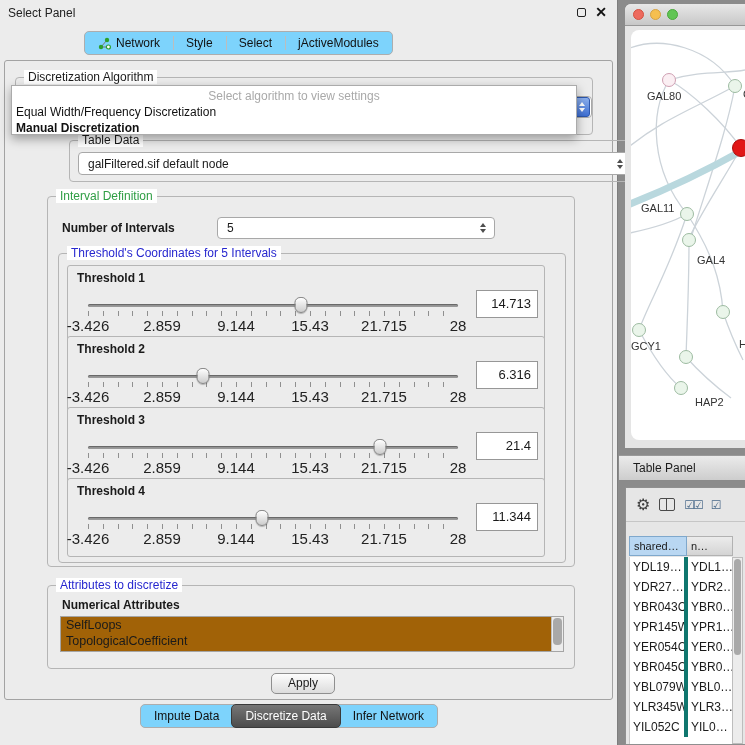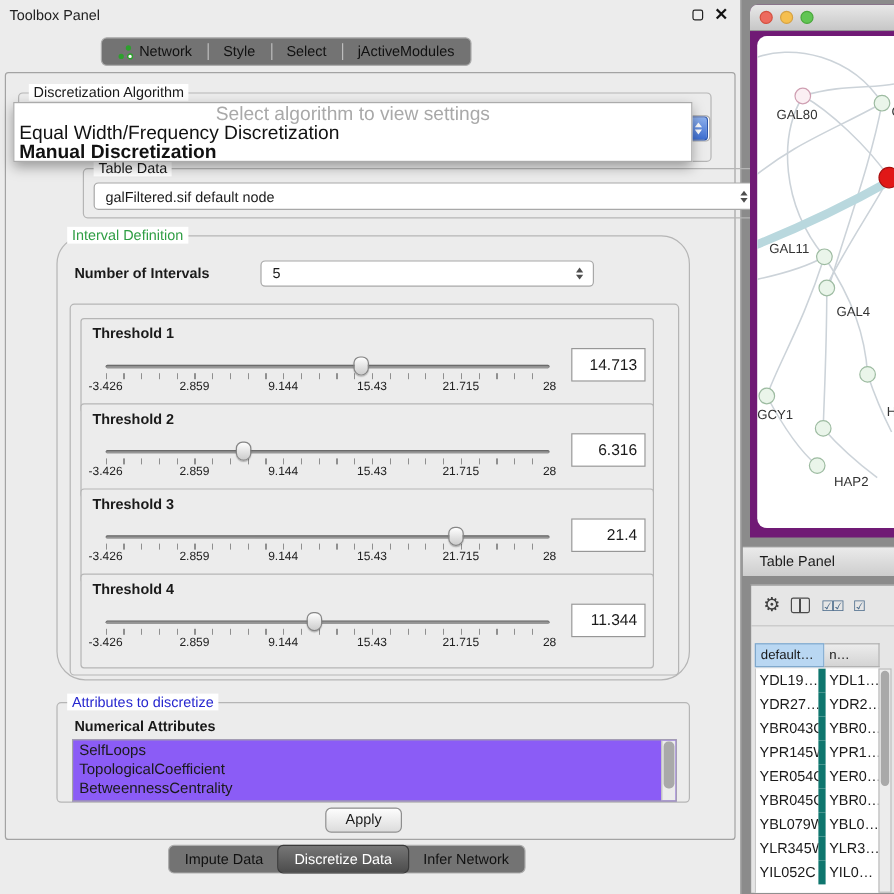--- a/index.html
+++ b/index.html
@@ -7,21 +7,21 @@
   body{position:relative;font-family:"Liberation Sans",sans-serif;background:#8b8b8b;overflow:hidden;color:#1a1a1a;}
 
   
   .ctrl{position:absolute;left:0;top:0;width:618px;height:745px;background:#ececec;border-right:1px solid #7d7d7d;}
   .titlebar{position:relative;height:26px;}
   .cp-title{position:absolute;left:8px;top:6px;font-size:12px;color:#222;}
   .win-btns{position:absolute;right:10px;top:7px;display:flex;gap:9px;align-items:center;}
   .sq{width:9px;height:9px;border:1.5px solid #222;border-radius:2px;display:inline-block;}
   .wx{font-size:14px;font-weight:bold;color:#111;line-height:10px;}
 
-  .tabstrip{position:absolute;display:flex;align-items:stretch;border:1px solid #adadad;border-radius:5px;background:#737373;height:24px;font-size:12px;}
+  .tabstrip{position:absolute;display:flex;align-items:stretch;border:1px solid #adadad;border-radius:5px;background:#7dd3fc;height:24px;font-size:12px;}
   .tabstrip.top{left:84px;top:31px;}
   .tabstrip.bottom{left:140px;top:704px;}
   .tab{display:flex;align-items:center;gap:5px;padding:0 13px;position:relative;color:#111;cursor:default;white-space:nowrap;}
   .tab + .tab::before{content:"";position:absolute;left:0;top:4px;bottom:4px;width:1px;background:#bdbdbd;}
   .tab.selected{background:linear-gradient(#767676,#4c4c4c);color:#fff;border-radius:5px;margin:-1px -1px;border:1px solid #3a3a3a;z-index:2;}
   .tab.selected::before{display:none;}
   .tab.selected + .tab::before{display:none;}
 
   .main{position:absolute;left:4px;top:60px;width:609px;height:640px;border:1px solid #a3a3a3;border-radius:3px;background:#ececec;}
 
@@ -33,48 +33,48 @@
   .combo{position:absolute;background:#fff;border:1px solid #a8a8a8;border-radius:4px;display:flex;align-items:center;justify-content:space-between;padding-left:9px;font-size:12px;}
   .combo-text{overflow:hidden;white-space:nowrap;}
   .stepper{width:15px;height:100%;display:flex;flex-direction:column;align-items:center;justify-content:center;gap:2px;margin-right:4px;}
   .arr-up{width:0;height:0;border-left:3.5px solid transparent;border-right:3.5px solid transparent;border-bottom:4px solid #4e4e4e;}
   .arr-dn{width:0;height:0;border-left:3.5px solid transparent;border-right:3.5px solid transparent;border-top:4px solid #4e4e4e;}
   .stepper.blue{background:linear-gradient(#8cb0ee,#3e6fd3);border:1px solid #2d57ae;border-radius:3px;width:17px;height:20px;margin-right:1px;}
   .stepper.blue .arr-up{border-bottom-color:#fff;}
   .stepper.blue .arr-dn{border-top-color:#fff;}
 
   
-  .dropdown{position:absolute;left:6px;top:24px;width:566px;height:50px;background:#fff;border:1px solid #ababab;box-shadow:0 4px 10px rgba(0,0,0,.35);z-index:40;font-size:16px;}
+  .dropdown{position:absolute;left:6px;top:24px;width:566px;height:50px;background:#fff;border:1px solid #ababab;box-shadow:0 4px 10px rgba(0,0,0,.35);z-index:40;font-size:12px;}
   .dd-placeholder{height:16px;line-height:16px;text-align:center;color:#a9a9a9;margin-top:2px;}
   .dd-item{height:16px;line-height:16px;padding-left:4px;color:#111;}
   .dd-item.bold{font-weight:bold;}
 
   
   .threshold-box{position:absolute;left:8px;width:478px;height:79px;border:1px solid #b5b5b5;border-radius:3px;background:#ececec;}
   .th-label{position:absolute;left:9px;top:5px;font-size:12px;font-weight:bold;}
   .slider{position:absolute;left:20px;top:30px;width:370px;height:34px;}
   .track{position:absolute;left:0;right:0;top:8px;height:3px;background:#999;border-radius:2px;box-shadow:inset 0 1px 1px rgba(0,0,0,.35);}
   .ticks{position:absolute;left:0;right:0;top:15px;height:5px;background:repeating-linear-gradient(90deg,#8f8f8f 0 1px,transparent 1px 14.8px);}
   .scale{position:absolute;left:0;right:0;top:21px;height:12px;}
-  .scale-num{position:absolute;transform:translateX(-50%);font-size:10px;color:#222;white-space:nowrap;}
+  .scale-num{position:absolute;transform:translateX(-50%);font-size:15px;color:#222;white-space:nowrap;}
   .thumb{position:absolute;top:1px;width:13px;height:16px;background:linear-gradient(#fefefe,#cccccc);border:1px solid #868686;border-radius:6px 6px 7px 7px;transform:translateX(-50%);box-shadow:0 1px 1px rgba(0,0,0,.25);}
   .valbox{position:absolute;left:408px;top:24px;width:62px;height:28px;background:#fff;border:1px solid #979797;font-size:13px;text-align:right;padding-right:6px;line-height:26px;}
 
   .bold-label{position:absolute;font-size:12px;font-weight:bold;}
 
   
-  .attr-list{position:absolute;left:12px;top:30px;width:504px;height:52px;background:#8b5cf6;border:1px solid #a5a5a5;overflow:hidden;}
+  .attr-list{position:absolute;left:12px;top:30px;width:504px;height:36px;background:#a16207;border:1px solid #a5a5a5;overflow:hidden;}
   .attr-item{height:16px;line-height:16px;padding-left:5px;font-size:12.5px;}
   .attr-scroll{position:absolute;right:0;top:0;bottom:0;width:12px;background:#ececec;border-left:1px solid #bdbdbd;}
   .attr-scroll .thumb-v{position:absolute;left:1px;right:1px;top:1px;height:78%;background:#a9a9a9;border-radius:4px;}
 
   .apply-btn{position:absolute;left:266px;top:612px;width:64px;height:21px;background:linear-gradient(#fdfdfd,#dcdcdc);border:1px solid #8f8f8f;border-radius:5px;font-size:12px;text-align:center;line-height:19px;}
 
   
-  .net-win{position:absolute;left:625px;top:4px;width:120px;height:444px;background:#701a75;border-radius:6px 0 0 0;}
+  .net-win{position:absolute;left:625px;top:4px;width:120px;height:444px;background:#e5e5e5;border-radius:6px 0 0 0;}
   .net-title{height:22px;background:linear-gradient(#e8e8e8,#c7c7c7);border-bottom:1px solid #979797;border-radius:6px 0 0 0;display:flex;align-items:center;padding-left:8px;gap:6px;}
   .light{width:11px;height:11px;border-radius:50%;}
   .light.red{background:#ed6a5e;border:1px solid #d4503f;}
   .light.yellow{background:#f5bf4f;border:1px solid #d6a243;}
   .light.green{background:#61c554;border:1px solid #4aa73c;}
   .canvas{position:absolute;left:6px;top:26px;right:0;bottom:8px;background:#fff;border-radius:8px 0 0 8px;overflow:hidden;}
   .canvas svg{position:absolute;left:0;top:0;width:100%;height:100%;}
   .nd{position:absolute;border-radius:50%;background:#eaf5ea;border:1px solid #9dbba1;}
   .nd.pink{background:#fbeff3;border-color:#cf9fb2;}
   .nd.red{background:#e11717;border-color:#a90e0e;}
@@ -85,34 +85,34 @@
   .tbl-win{position:absolute;left:625px;top:487px;width:120px;height:258px;background:#e6e6e6;border:1px solid #8f8f8f;border-right:none;}
   .tbl-toolbar{height:34px;display:flex;align-items:center;gap:9px;padding-left:10px;border-bottom:1px solid #c6c6c6;}
   .gear{font-size:16px;color:#3f3f3f;line-height:16px;}
   .col-ico{width:16px;height:13px;border:1.5px solid #4a4a4a;border-radius:2px;background:linear-gradient(90deg,transparent 0 6px,#4a4a4a 6px 7.5px,transparent 7.5px);}
   .chk{font-size:12px;color:#4a6a8a;letter-spacing:-2px;}
   .tbl-head{display:flex;height:20px;margin-top:14px;margin-left:3px;}
   .th1{width:58px;background:#b9d7f2;border:1px solid #7fa8cc;font-size:11px;padding:3px 0 0 4px;overflow:hidden;white-space:nowrap;}
   .th2{width:46px;background:linear-gradient(#ececec,#d4d4d4);border:1px solid #b2b2b2;border-left:none;font-size:11px;padding:3px 0 0 4px;overflow:hidden;white-space:nowrap;}
   .tbl-rows{position:absolute;left:3px;top:69px;width:104px;bottom:0;background:#fff;border-left:1px solid #c8c8c8;overflow:hidden;}
   .trow{display:flex;height:20px;font-size:12px;}
-  .tc1{width:58px;padding:3px 0 0 3px;overflow:hidden;white-space:nowrap;border-right:6px solid #0f766e;}
+  .tc1{width:58px;padding:3px 0 0 3px;overflow:hidden;white-space:nowrap;border-right:4px solid #0f766e;}
   .tc2{width:45px;padding:3px 0 0 3px;overflow:hidden;white-space:nowrap;}
   .tbl-scroll{position:absolute;right:2px;top:69px;bottom:0;width:11px;background:#ececec;border:1px solid #bdbdbd;}
   .tbl-scroll .thumb-v{position:absolute;left:1px;right:1px;top:1px;height:52%;background:#a9a9a9;border-radius:4px;}
 
   .net-ico{display:inline-flex;width:13px;height:13px;}
 </style>
 </head>
 <body>
 
 <div class="ctrl">
 
   <div class="titlebar">
-    <span class="cp-title">Toolbox Panel</span>
+    <span class="cp-title">Select Panel</span>
     <span class="win-btns">
       <span class="sq"></span>
       <span class="wx">✕</span>
     </span>
   </div>
 
   <div class="tabstrip top">
     <div class="tab">
       <span class="net-ico">
         <svg viewBox="0 0 13 13">
@@ -159,33 +159,34 @@
       <span class="legend">Table Data</span>
       <div class="combo" style="left:8px;top:11px;width:554px;height:23px;">
         <span class="combo-text">galFiltered.sif default node</span>
         <span class="stepper">
             <span class="arr-up"></span>
             <span class="arr-dn"></span>
           </span>
       </div>
     </div>
 
-    <div class="group" style="left:42px;top:135px;width:528px;height:371px;border-radius:24px;">
+    <div class="group" style="left:42px;top:135px;width:528px;height:371px;">
       <span class="legend green">Interval Definition</span>
 
       <span class="bold-label" style="left:14px;top:24px;">Number of Intervals</span>
       <div class="combo" style="left:169px;top:20px;width:278px;height:22px;">
         <span class="combo-text">5</span>
         <span class="stepper">
             <span class="arr-up"></span>
             <span class="arr-dn"></span>
           </span>
       </div>
 
       <div class="group" style="left:10px;top:56px;width:508px;height:310px;">
+        <span class="legend blue">Threshold's Coordinates for 5 Intervals</span>
 
         <div class="threshold-box" style="top:11px;">
           <div class="th-label">Threshold 1</div>
           <div class="slider">
             <div class="track"></div>
             <div class="ticks"></div>
             <div class="scale">
                 <span class="scale-num" style="left: 0%;">-3.426</span>
                 <span class="scale-num" style="left: 20%;">2.859</span>
                 <span class="scale-num" style="left: 40%;">9.144</span>
@@ -335,21 +336,21 @@
 </div>
 
 <div class="tbl-win">
   <div class="tbl-toolbar">
     <span class="gear">⚙</span>
     <span class="col-ico"></span>
     <span class="chk">☑☑</span>
     <span class="chk">☑</span>
   </div>
   <div class="tbl-head">
-    <div class="th1">default…</div>
+    <div class="th1">shared…</div>
     <div class="th2">n…</div>
   </div>
   <div class="tbl-rows">
       <div class="trow">
         <div class="tc1">YDL19…</div>
         <div class="tc2">YDL1…</div>
       </div>
       <div class="trow">
         <div class="tc1">YDR27…</div>
         <div class="tc2">YDR2…</div>

